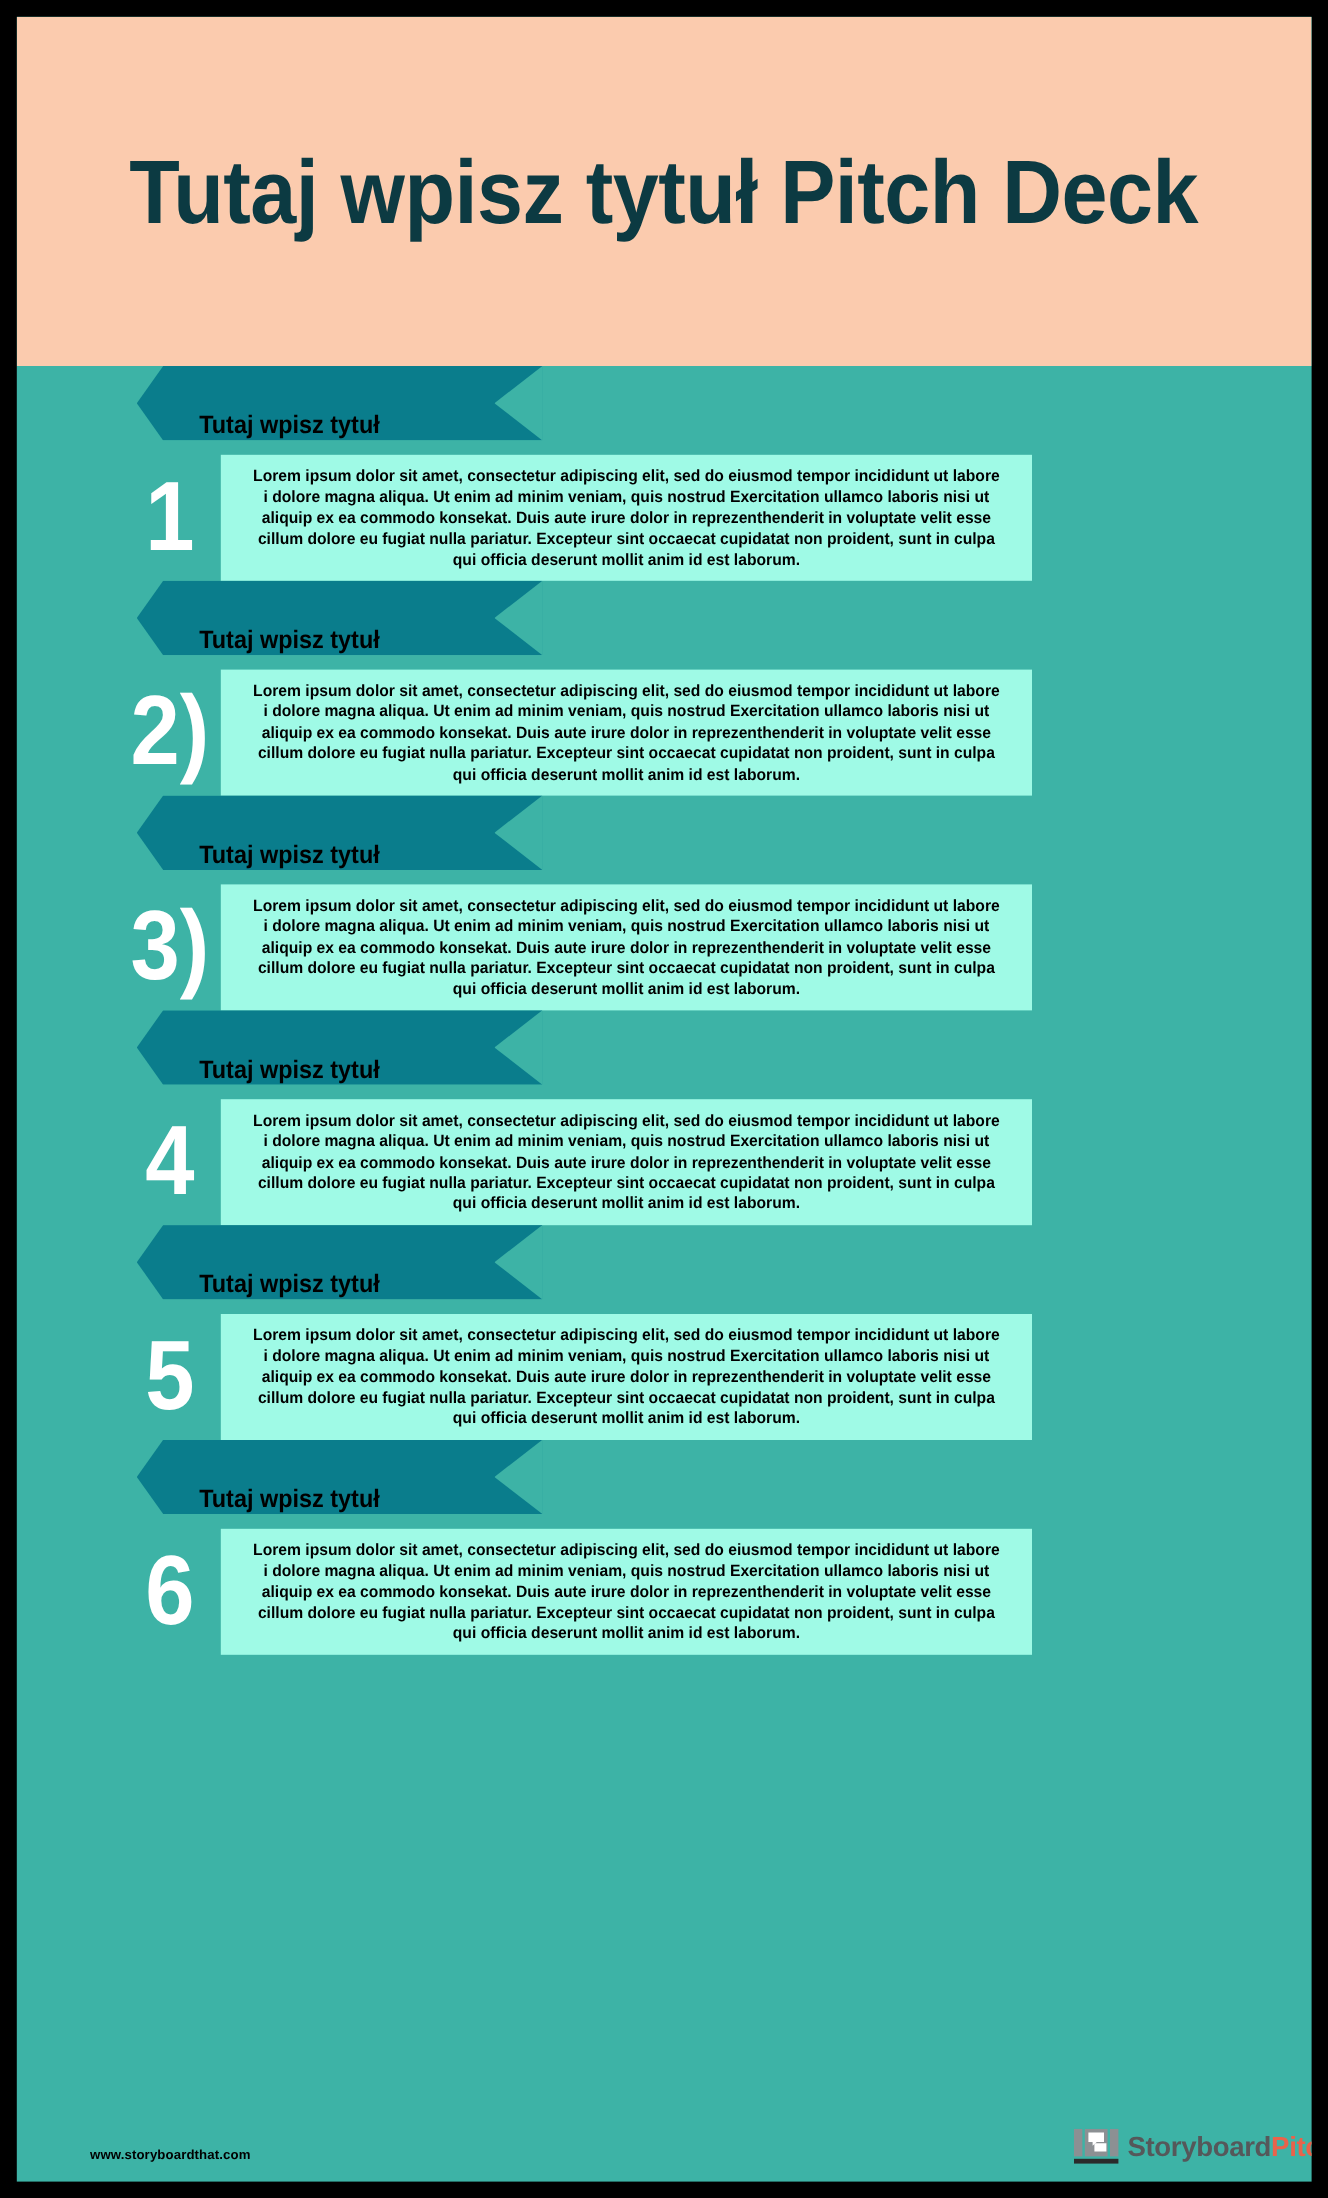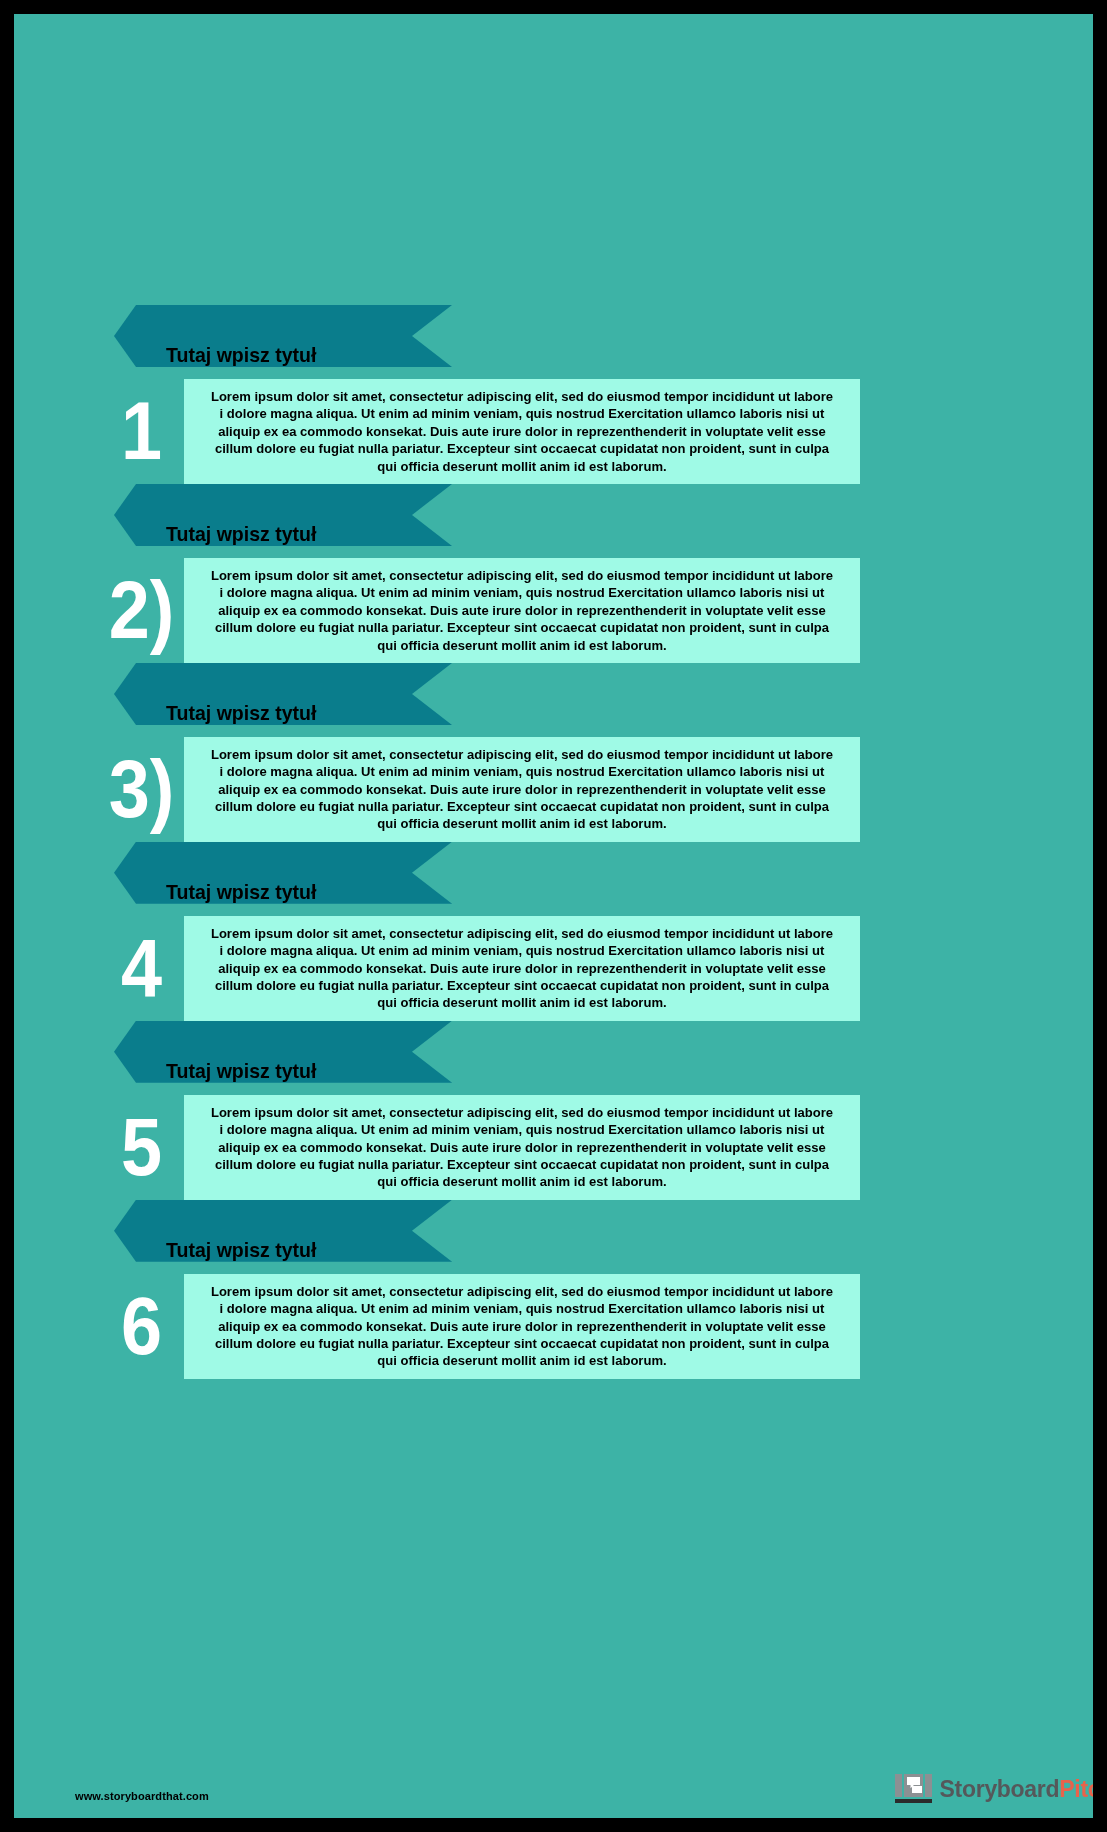--- a/index.html
+++ b/index.html
@@ -144,20 +144,23 @@
     letter-spacing:-0.3px;
     white-space:nowrap;
   }
   .logo-word .accent{color:#E8634B;}
 </style>
 </head>
 <body>
 
 <div id="poster">
 
+  <div class="header">
+    <div class="header-title">Tutaj wpisz tytuł Pitch Deck</div>
+  </div>
 
   <div class="body-area">
 
     <div class="section">
       <div class="banner-wrap">
         <div class="banner">
           <span class="banner-label">Tutaj wpisz tytuł</span>
         </div>
         <div class="banner-notch"></div>
       </div>

